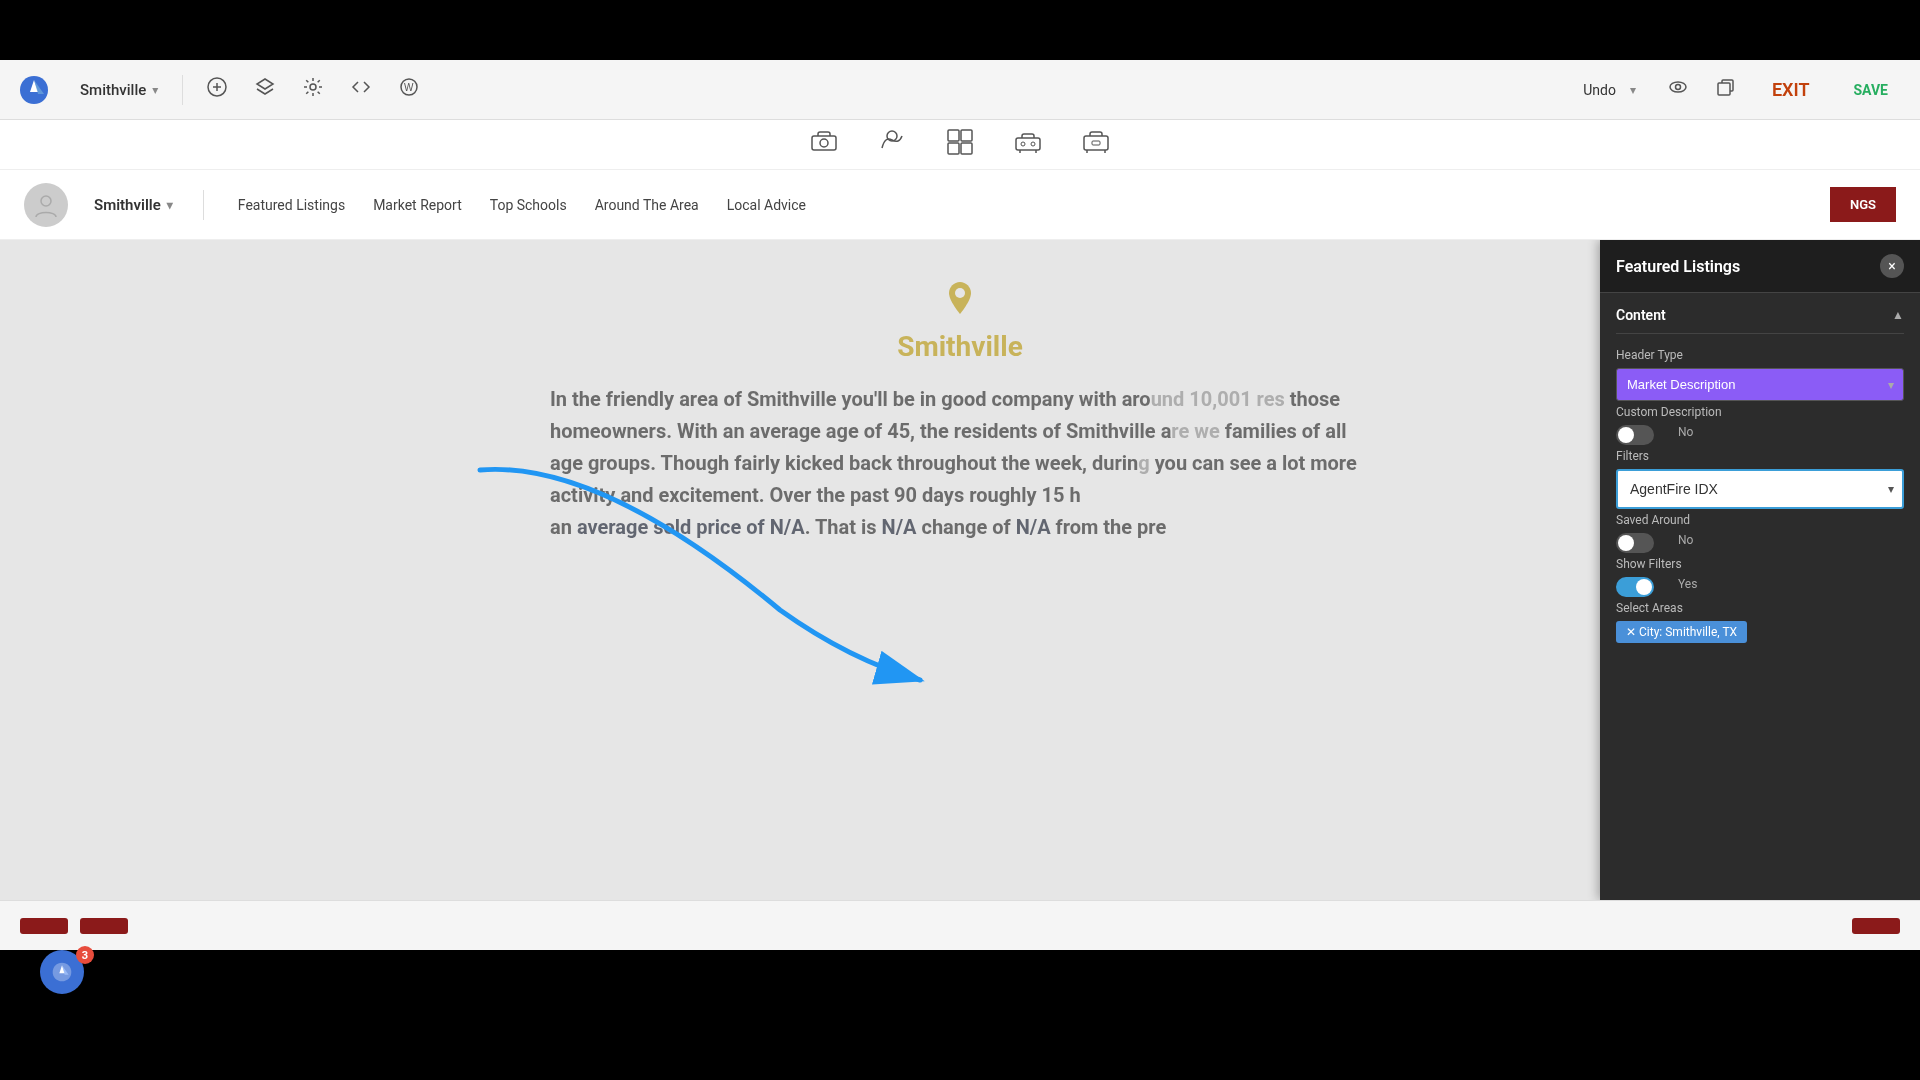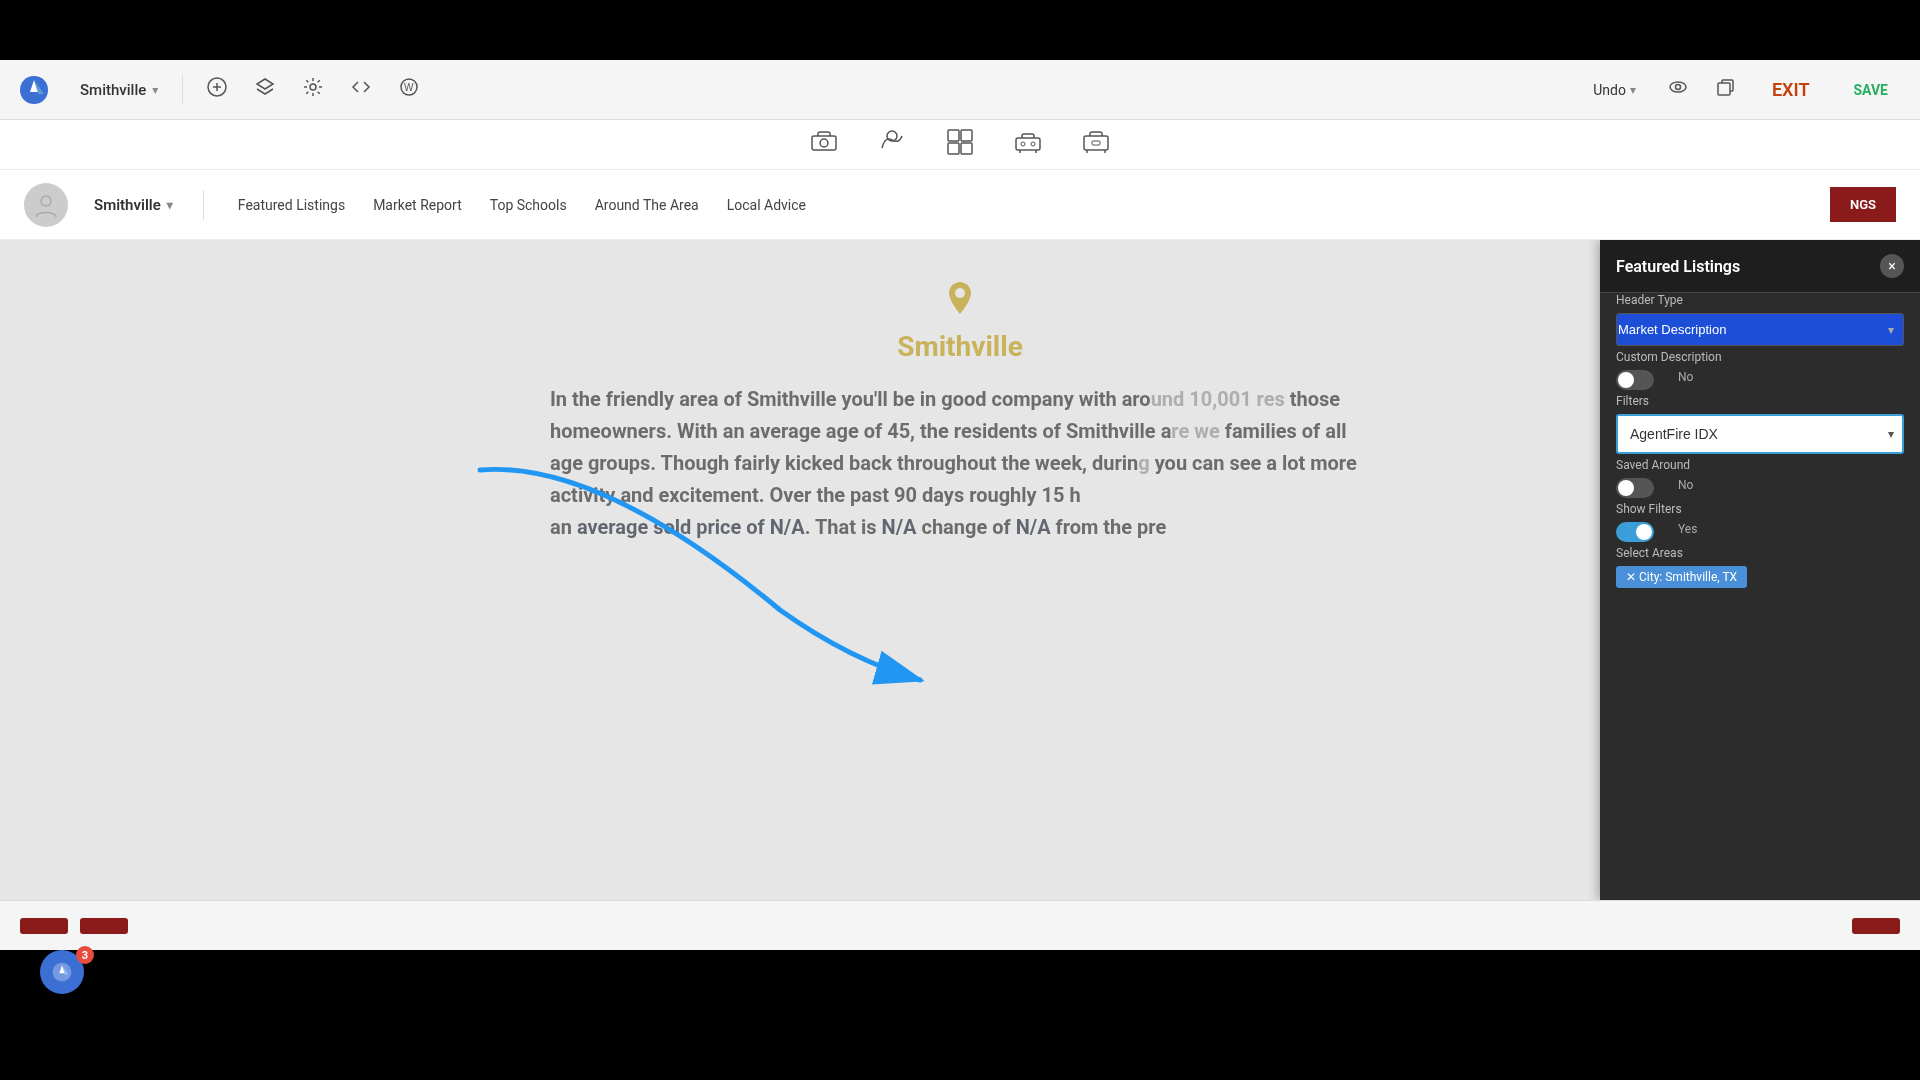--- a/index.html
+++ b/index.html
@@ -55,21 +55,21 @@
       cursor: pointer;
       color: #444;
       font-size: 18px;
       border: none;
       background: transparent;
     }
     .toolbar-spacer { flex: 1; }
     .toolbar-undo {
       display: flex;
       align-items: center;
-      gap: 4px;
+      gap: 14px;
       font-size: 14px;
       color: #333;
       cursor: pointer;
       padding: 6px 12px;
       border-radius: 4px;
     }
     .toolbar-exit {
       font-size: 18px;
       font-weight: 600;
       color: #c2410c;
@@ -279,24 +279,24 @@
     .panel-field {
       margin-bottom: 4px;
     }
     .panel-field-label {
       font-size: 12px;
       color: #bbb;
       margin-bottom: 6px;
     }
     .panel-select {
       width: 100%;
-      background: #1d4ed8;
+      background: #8b5cf6;
       border: 1px solid #555;
       color: #fff;
-      padding: 8px 1px;
+      padding: 8px 10px;
       font-size: 13px;
       border-radius: 3px;
       appearance: none;
       -webkit-appearance: none;
       cursor: pointer;
       position: relative;
     }
     .panel-select-wrap {
       position: relative;
     }
@@ -604,20 +604,24 @@
     <path d="M 80 30 Q 200 20 380 170 Q 450 220 520 240" stroke="#2196f3" stroke-width="5" fill="none" marker-end="url(#arrowhead)" stroke-linecap="round"></path>
   </svg>
 
   <div class="panel">
     <div class="panel-header">
       <span class="panel-title">Featured Listings</span>
       <div class="panel-close">×</div>
     </div>
     <div class="panel-body">
 
+      <div class="panel-section-header">
+        <span class="panel-section-label">Content</span>
+        <span class="panel-chevron">▲</span>
+      </div>
 
       <div class="panel-field">
         <div class="panel-field-label">Header Type</div>
         <div class="panel-select-wrap">
           <select class="panel-select">
             <option>Market Description</option>
           </select>
         </div>
       </div>
 

